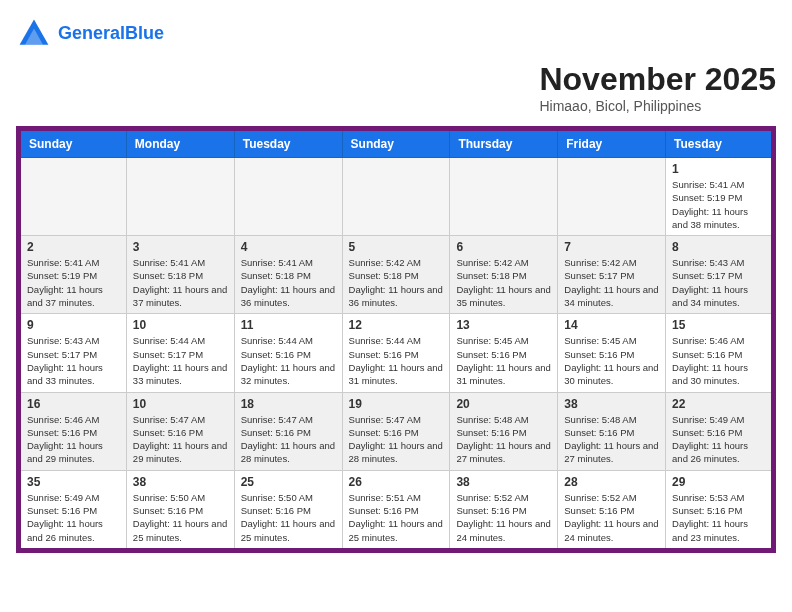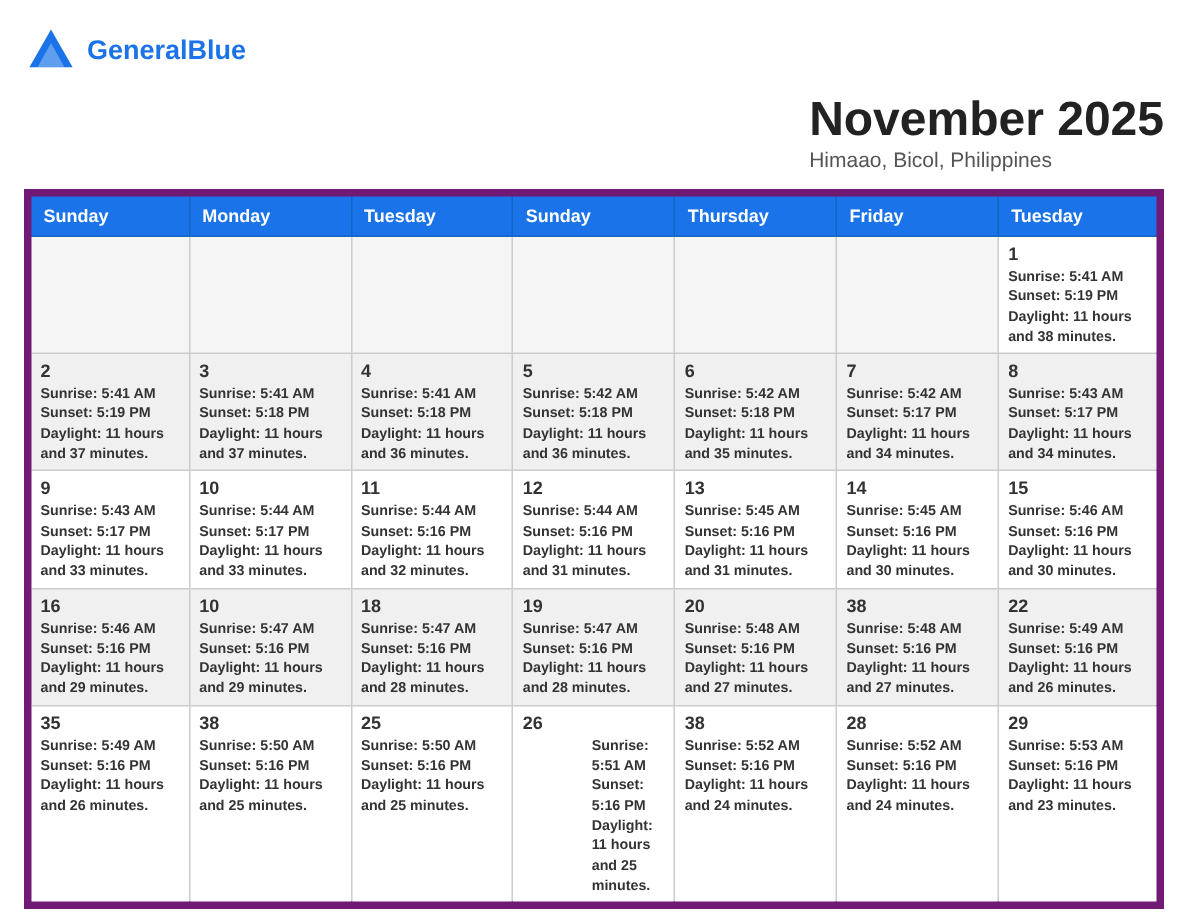--- a/index.html
+++ b/index.html
@@ -76,21 +76,20 @@
     .day-number {
       font-size: 12px;
       font-weight: bold;
       margin-bottom: 2px;
       display: block;
     }
     .day-info {
       font-size: 9.5px;
       line-height: 1.4;
       color: #333;
-      font-weight: bold;
     }
     .row-shade {
       background-color: #f0f0f0;
     }
     .calendar td.row-shade {
       background-color: #f0f0f0;
     }
   </style>
 </head>
 <body>
@@ -284,21 +283,21 @@
 Daylight: 11 hours and 25 minutes.</div>
         </td>
         <td>
           <span class="day-number">25</span>
           <div class="day-info" style="white-space: pre-line;">Sunrise: 5:50 AM
 Sunset: 5:16 PM
 Daylight: 11 hours and 25 minutes.</div>
         </td>
         <td>
           <span class="day-number">26</span>
-          <div class="day-info" style="white-space: pre-line; margin-left: 46px;">Sunrise: 5:51 AM
+          <div class="day-info" style="white-space: pre-line;">Sunrise: 5:51 AM
 Sunset: 5:16 PM
 Daylight: 11 hours and 25 minutes.</div>
         </td>
         <td>
           <span class="day-number">38</span>
           <div class="day-info" style="white-space: pre-line;">Sunrise: 5:52 AM
 Sunset: 5:16 PM
 Daylight: 11 hours and 24 minutes.</div>
         </td>
         <td>

